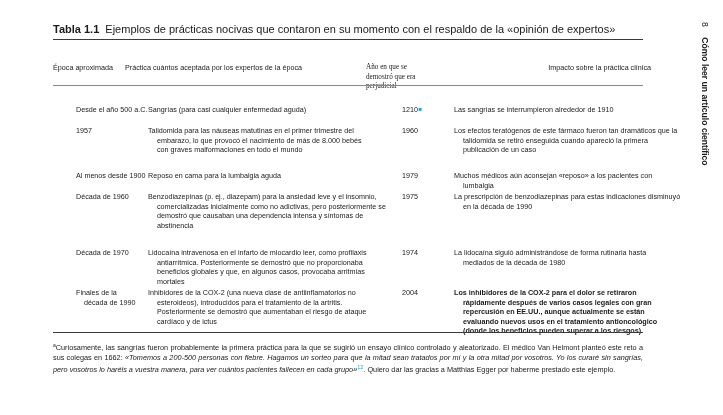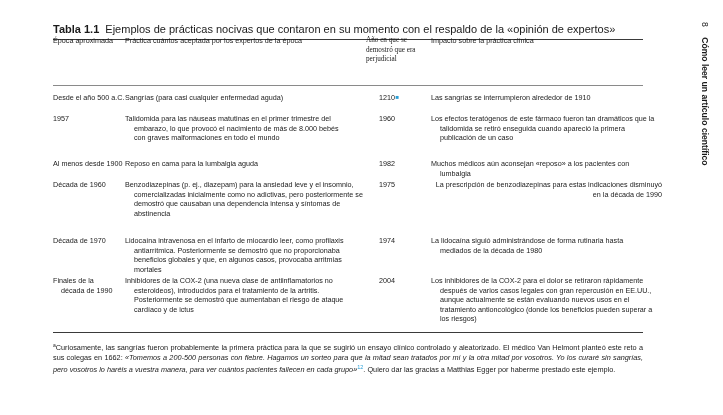--- a/index.html
+++ b/index.html
@@ -10,28 +10,28 @@
   .page { position: absolute; left: 53px; top: 0; width: 590px; }
   .caption {
     position: absolute; top: 24px; left: 0; width: 600px;
     font-size: 11px; line-height: 10px; white-space: nowrap;
   }
   .caption .label { font-weight: bold; margin-right: 3px; }
   .rule-top { position: absolute; top: 39px; left: 0; width: 590px; height: 1.3px; background: #3a3a3a; }
   .rule-mid { position: absolute; top: 85px; left: 0; width: 590px; height: 0.8px; background: #8a8a8a; }
   .rule-bot { position: absolute; top: 332px; left: 0; width: 590px; height: 1.3px; background: #3a3a3a; }
 
-  .hdr { position: absolute; top: 36px; font-size: 7.2px; line-height: 9.6px; }
+  .hdr { position: absolute; top: 63px; font-size: 7.2px; line-height: 9.6px; }
   .col-epoca { left: 0; width: 66px; }
   .col-practica { left: 72px; width: 230px; }
   .col-anio { left: 313px; width: 60px; font-family: Liberation Serif, serif; }
-  .col-impacto { left: 378px; width: 220px; }
+  .col-impacto { left: 378px; width: 220px; text-align: right; }
 
   .row { position: absolute; left: 0; width: 590px; font-size: 7.2px; line-height: 9.6px; }
-  .cell { position: absolute; top: 0; }
+  .cell { position: absolute; top: 12px; margin-left: 23px; }
   .cell.epoca { left: 0; width: 66px; }
   .cell.practica { left: 72px; width: 240px; }
   .cell.anio { left: 326px; width: 44px; }
   .cell.impacto { left: 378px; width: 215px; }
   .hang { padding-left: 9px; text-indent: -9px; }
   .epoca-hang { padding-left: 8px; text-indent: -8px; }
   .marker { color: #2aa0d8; font-size: 6px; vertical-align: 1px; margin-left: 0.5px; }
 
   .footnote {
     position: absolute; top: 341px; left: 0; width: 590px;
@@ -75,43 +75,43 @@
   <div class="row" style="top:114px;">
     <div class="cell epoca epoca-hang">1957</div>
     <div class="cell practica hang" style="width:218px;">Talidomida para las náuseas matutinas en el primer trimestre del embarazo, lo que provocó el nacimiento de más de 8.000 bebés con graves malformaciones en todo el mundo</div>
     <div class="cell anio">1960</div>
     <div class="cell impacto hang" style="width:220px;">Los efectos teratógenos de este fármaco fueron tan dramáticos que la talidomida se retiró enseguida cuando apareció la primera publicación de un caso</div>
   </div>
 
   <div class="row" style="top:159px;">
     <div class="cell epoca epoca-hang">Al menos desde 1900</div>
     <div class="cell practica hang">Reposo en cama para la lumbalgia aguda</div>
-    <div class="cell anio">1982</div>
+    <div class="cell anio">1979</div>
     <div class="cell impacto hang">Muchos médicos aún aconsejan «reposo» a los pacientes con lumbalgia</div>
   </div>
 
   <div class="row" style="top:180px;">
     <div class="cell epoca epoca-hang">Década de 1960</div>
     <div class="cell practica hang" style="width:232px;">Benzodiazepinas (p. ej., diazepam) para la ansiedad leve y el insomnio, comercializadas inicialmente como no adictivas, pero posteriormente se demostró que causaban una dependencia intensa y síntomas de abstinencia</div>
     <div class="cell anio">1975</div>
-    <div class="cell impacto hang" style="width:222px;text-align:right;">La prescripción de benzodiazepinas para estas indicaciones disminuyó en la década de 1990</div>
+    <div class="cell impacto hang" style="width:222px;">La prescripción de benzodiazepinas para estas indicaciones disminuyó en la década de 1990</div>
   </div>
 
   <div class="row" style="top:236px;">
     <div class="cell epoca epoca-hang">Década de 1970</div>
     <div class="cell practica hang" style="width:232px;">Lidocaína intravenosa en el infarto de miocardio leer, como profilaxis antiarrítmica. Posteriormente se demostró que no proporcionaba beneficios globales y que, en algunos casos, provocaba arritmias mortales</div>
     <div class="cell anio">1974</div>
     <div class="cell impacto hang" style="width:215px;">La lidocaína siguió administrándose de forma rutinaria hasta mediados de la década de 1980</div>
   </div>
 
   <div class="row" style="top:276px;">
     <div class="cell epoca epoca-hang" style="width:58px;">Finales de la década de 1990</div>
     <div class="cell practica hang" style="width:230px;">Inhibidores de la COX-2 (una nueva clase de antiinflamatorios no esteroideos), introducidos para el tratamiento de la artritis. Posteriormente se demostró que aumentaban el riesgo de ataque cardíaco y de ictus</div>
     <div class="cell anio">2004</div>
-    <div class="cell impacto hang" style="width:215px;">Los inhibidores de la COX-2 para el dolor se retiraron rápidamente después de varios casos legales con gran repercusión en EE.UU., aunque actualmente se están evaluando nuevos usos en el tratamiento antioncológico (donde los beneficios pueden superar a los riesgos)</div>
+    <div class="cell impacto hang" style="width:215px;font-weight:bold;">Los inhibidores de la COX-2 para el dolor se retiraron rápidamente después de varios casos legales con gran repercusión en EE.UU., aunque actualmente se están evaluando nuevos usos en el tratamiento antioncológico (donde los beneficios pueden superar a los riesgos)</div>
   </div>
 
   <div class="rule-bot"></div>
 
   <div class="footnote">
     <span class="fmark">a</span><span>Curiosamente, las sangrías fueron probablemente la primera práctica para la que se sugirió un ensayo clínico controlado y aleatorizado. El médico Van Helmont planteó este reto a sus colegas en 1662: </span><span class="quote">«Tomemos a 200-500 personas con fiebre. Hagamos un sorteo para que la mitad sean tratados por mí y la otra mitad por vosotros. Yo los curaré sin sangrías, pero vosotros lo haréis a vuestra manera, para ver cuántos pacientes fallecen en cada grupo»</span><span class="ref">12</span><span>. Quiero dar las gracias a Matthias Egger por haberme prestado este ejemplo.</span>
   </div>
 </div>
 
 <div class="side">

